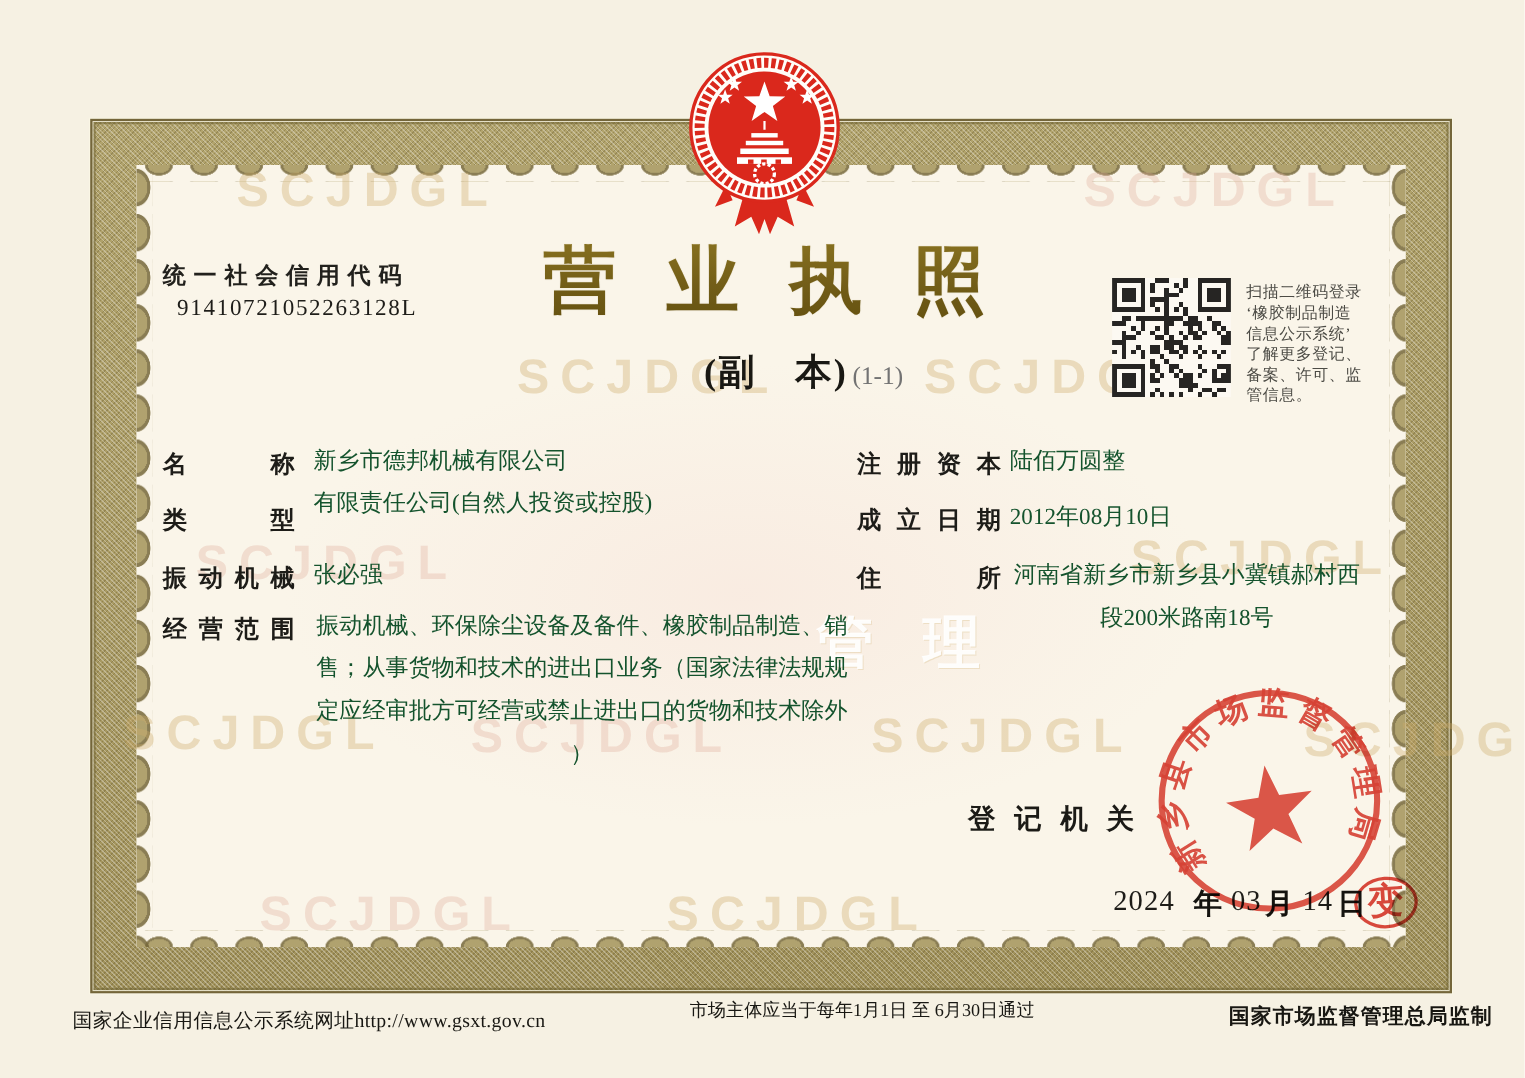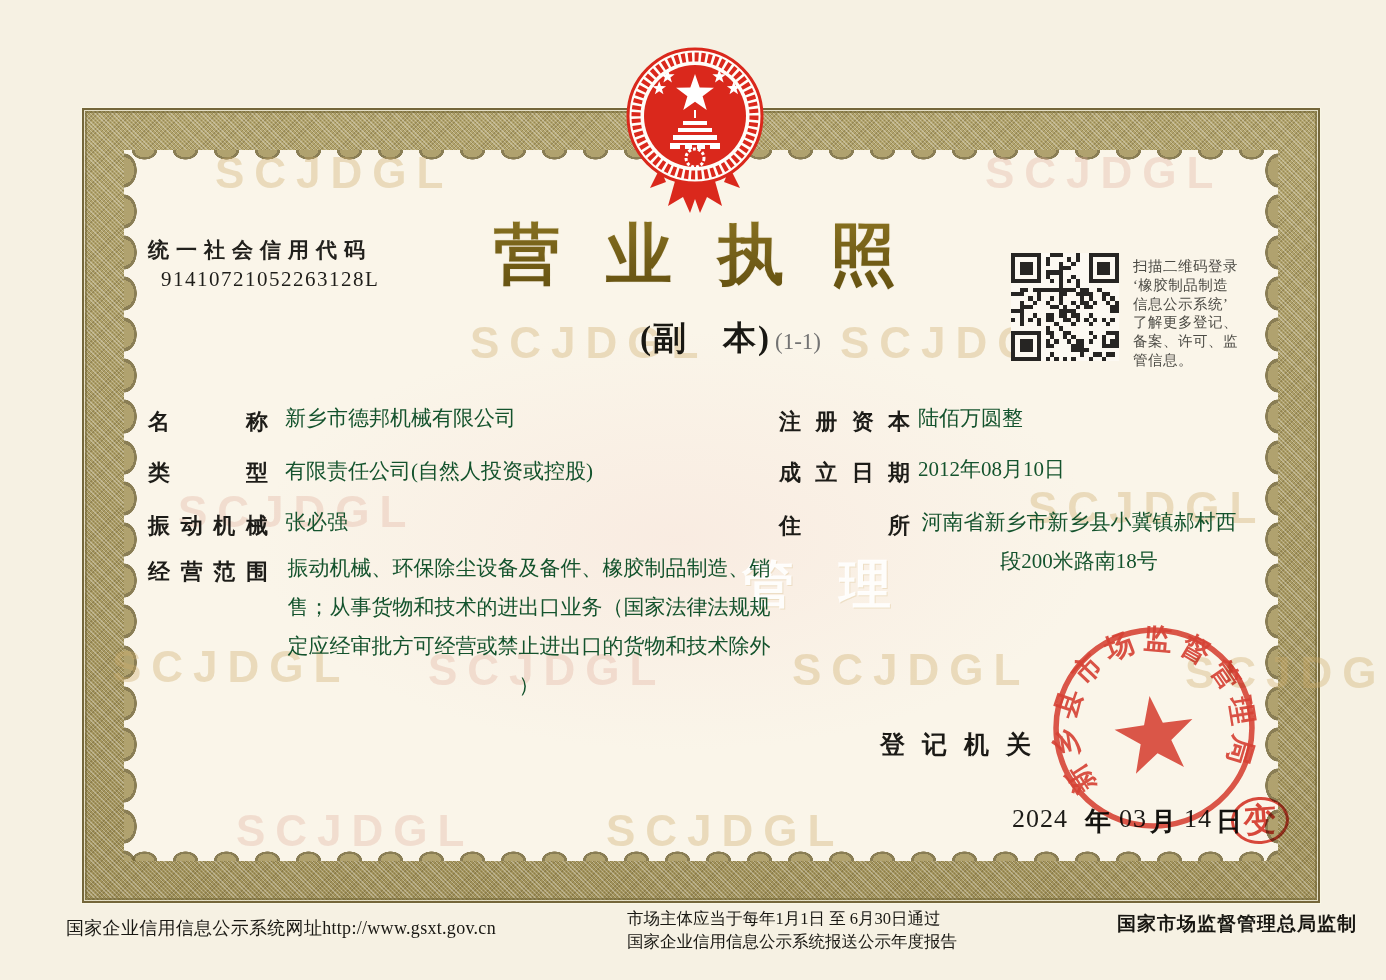--- a/index.html
+++ b/index.html
@@ -339,21 +339,21 @@
       <div>信息公示系统’</div>
       <div>了解更多登记、</div>
       <div>备案、许可、监</div>
       <div>管信息。</div>
     </div>
 
     <div class="flabel w-left" style="top:407px">名称</div>
     <div class="fvalue v-left" style="top:399px">新乡市德邦机械有限公司</div>
 
     <div class="flabel w-left" style="top:458px">类型</div>
-    <div class="fvalue v-left" style="top:452px">有限责任公司(自然人投资或控股)</div>
+    <div class="fvalue v-left" style="top:438px">有限责任公司(自然人投资或控股)</div>
 
     <div class="flabel w-left" style="top:511px">振动机械</div>
     <div class="fvalue v-left" style="top:503px">张必强</div>
 
     <div class="flabel w-left" style="top:557px">经营范围</div>
     <div class="fvalue v-left" style="top:549px; width:488px;">振动机械、环保除尘设备及备件、橡胶制品制造、销售；从事货物和技术的进出口业务（国家法律法规规定应经审批方可经营或禁止进出口的货物和技术除外）</div>
 
     <div class="flabel w-right" style="top:407px">注册资本</div>
     <div class="fvalue v-right" style="top:399px">陆佰万圆整</div>
 
@@ -384,17 +384,16 @@
     </text>
   </svg>
 
   <div class="change-stamp">
     <span>变</span>
   </div>
 
   <div class="footer footer-left">国家企业信用信息公示系统网址http://www.gsxt.gov.cn</div>
   <div class="footer footer-mid">
     <div>市场主体应当于每年1月1日 至 6月30日通过</div>
-    <div>国家企业信用信息公示系统报送公示年度报告</div>
   </div>
   <div class="footer footer-right">国家市场监督管理总局监制</div>
 
 </div>
 
 </body></html>

